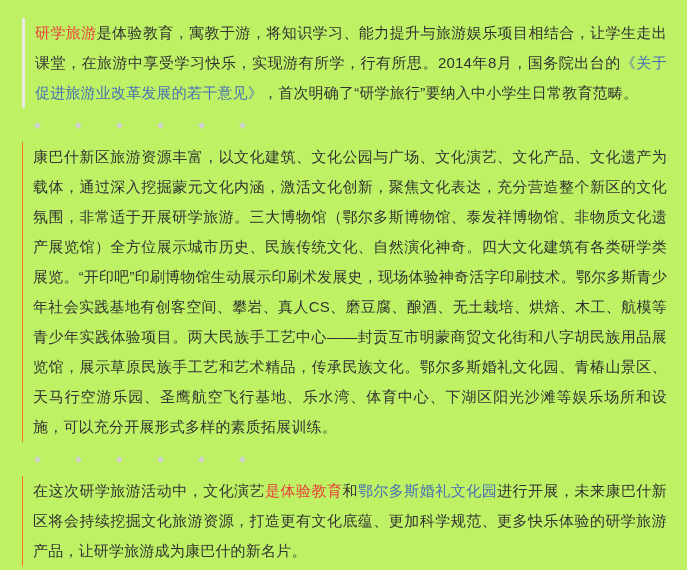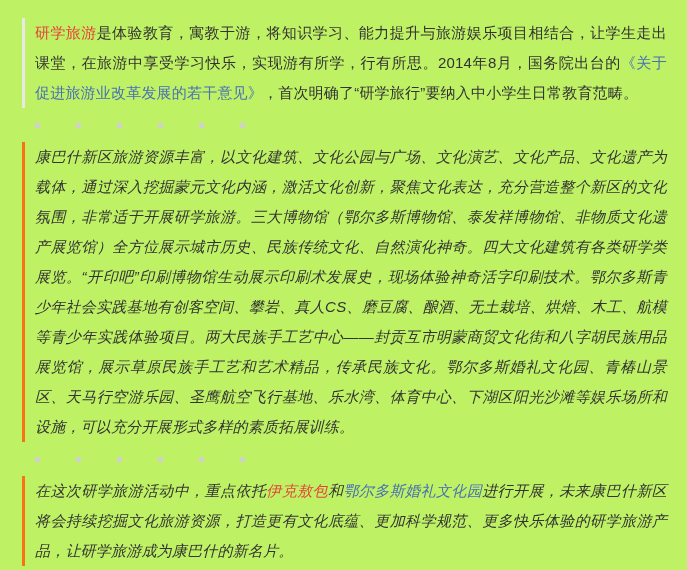--- a/index.html
+++ b/index.html
@@ -27,22 +27,21 @@
     line-height: 30px;
     color: #333333;
     text-align: justify;
     text-justify: inter-ideograph;
     letter-spacing: 0.2px;
     margin: 0;
     padding-left: 10px;
     border-left: 3px solid #e8e8e8;
   }
   .para.plain {
-    border-left: 3px solid #f97316;
-    font-style: italic;
+    border-left: 1px solid #f97316;
   }
   .red {
     color: #e8413c;
   }
   .blue {
     color: #4a6fb5;
   }
   .divider {
     height: 34px;
     display: flex;
@@ -86,15 +85,15 @@
     <span class="dots">
       <span class="dot"></span>
       <span class="dot"></span>
       <span class="dot"></span>
       <span class="dot"></span>
       <span class="dot"></span>
       <span class="dot"></span>
     </span>
   </div>
 
-  <p class="para plain" id="p-conclusion"><span>在这次研学旅游活动中，重点依托</span><span class="red">伊克敖包</span><span>和</span><span class="blue">鄂尔多斯婚礼文化园</span><span>进行开展，未来康巴什新区将会持续挖掘文化旅游资源，打造更有文化底蕴、更加科学规范、更多快乐体验的研学旅游产品，让研学旅游成为康巴什的新名片。</span></p>
+  <p class="para plain" id="p-conclusion"><span>在这次研学旅游活动中，文化演艺</span><span class="red">是体验教育</span><span>和</span><span class="blue">鄂尔多斯婚礼文化园</span><span>进行开展，未来康巴什新区将会持续挖掘文化旅游资源，打造更有文化底蕴、更加科学规范、更多快乐体验的研学旅游产品，让研学旅游成为康巴什的新名片。</span></p>
 
 </div>
 
 </body></html>

